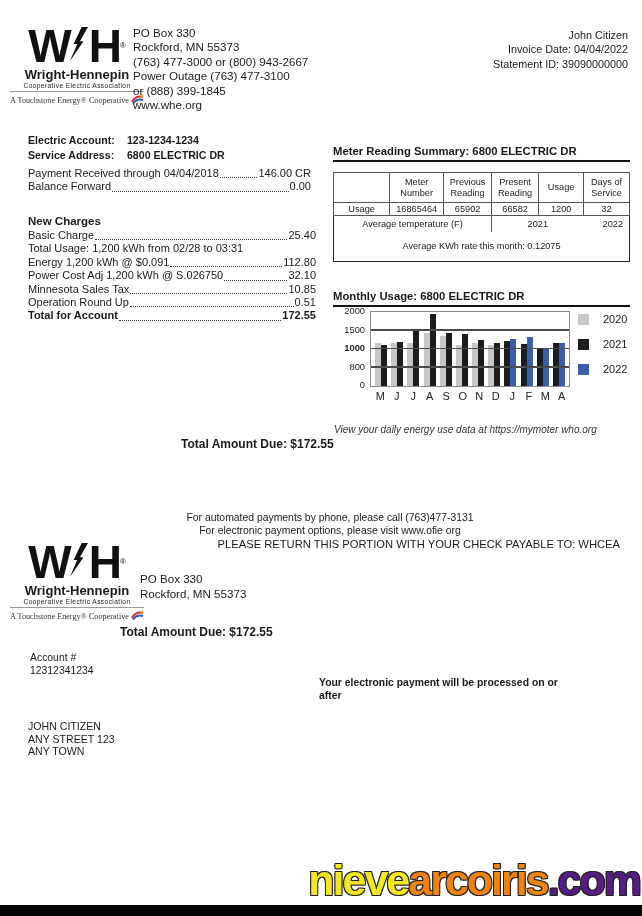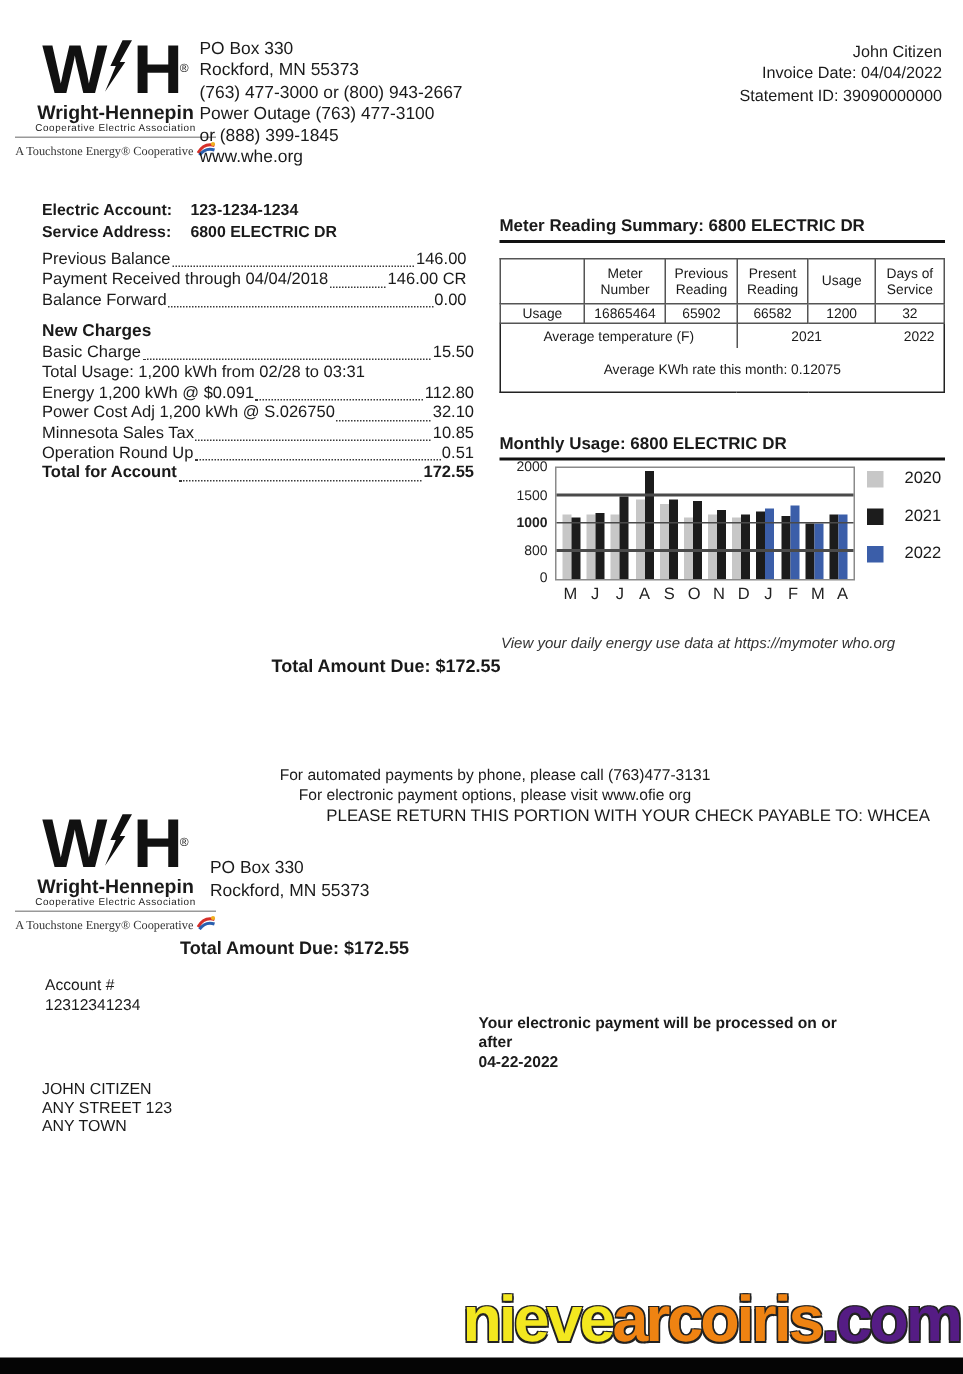--- a/index.html
+++ b/index.html
@@ -140,25 +140,20 @@
       <span>123-1234-1234</span>
     </div>
     <div>
       <span class="lbl">Service Address:</span>
       <span>6800 ELECTRIC DR</span>
     </div>
   </div>
 
   <div class="balance-block">
 
-      <div class="leader-row">
-        <span class="ll">Previous Balance</span>
-        <span class="dots"></span>
-        <span class="lv">146.00</span>
-      </div>
 
       <div class="leader-row">
         <span class="ll">Payment Received through 04/04/2018</span>
         <span class="dots"></span>
         <span class="lv">146.00 CR</span>
       </div>
 
       <div class="leader-row">
         <span class="ll">Balance Forward</span>
         <span class="dots"></span>
@@ -166,21 +161,21 @@
       </div>
     </div>
 
   <div class="charges-block">
     <div class="charges-title">New Charges</div>
     <div>
 
         <div class="leader-row">
           <span class="ll">Basic Charge</span>
           <span class="dots"></span>
-          <span class="lv">15.50</span>
+          <span class="lv">25.40</span>
         </div>
 
         <div class="leader-row no-dots">
           <span class="ll">Total Usage: 1,200 kWh from 02/28 to 03:31</span>
           <span class="dots"></span>
           <span class="lv"></span>
         </div>
 
         <div class="leader-row">
           <span class="ll">Energy 1,200 kWh @ $0.091</span>
@@ -388,21 +383,20 @@
 
   <div class="total-due-lower">Total Amount Due: $172.55</div>
 
   <div class="acct-num">
     <div>Account #</div>
     <div>12312341234</div>
   </div>
 
   <div class="processing">
     <div>Your electronic payment will be processed on or after</div>
-    <div>04-22-2022</div>
   </div>
 
   <div class="mailing">
 
   <div>JOHN CITIZEN</div>
       <div>ANY STREET 123</div>
       <div>ANY TOWN</div>
     </div>
 
   <div class="watermark">

